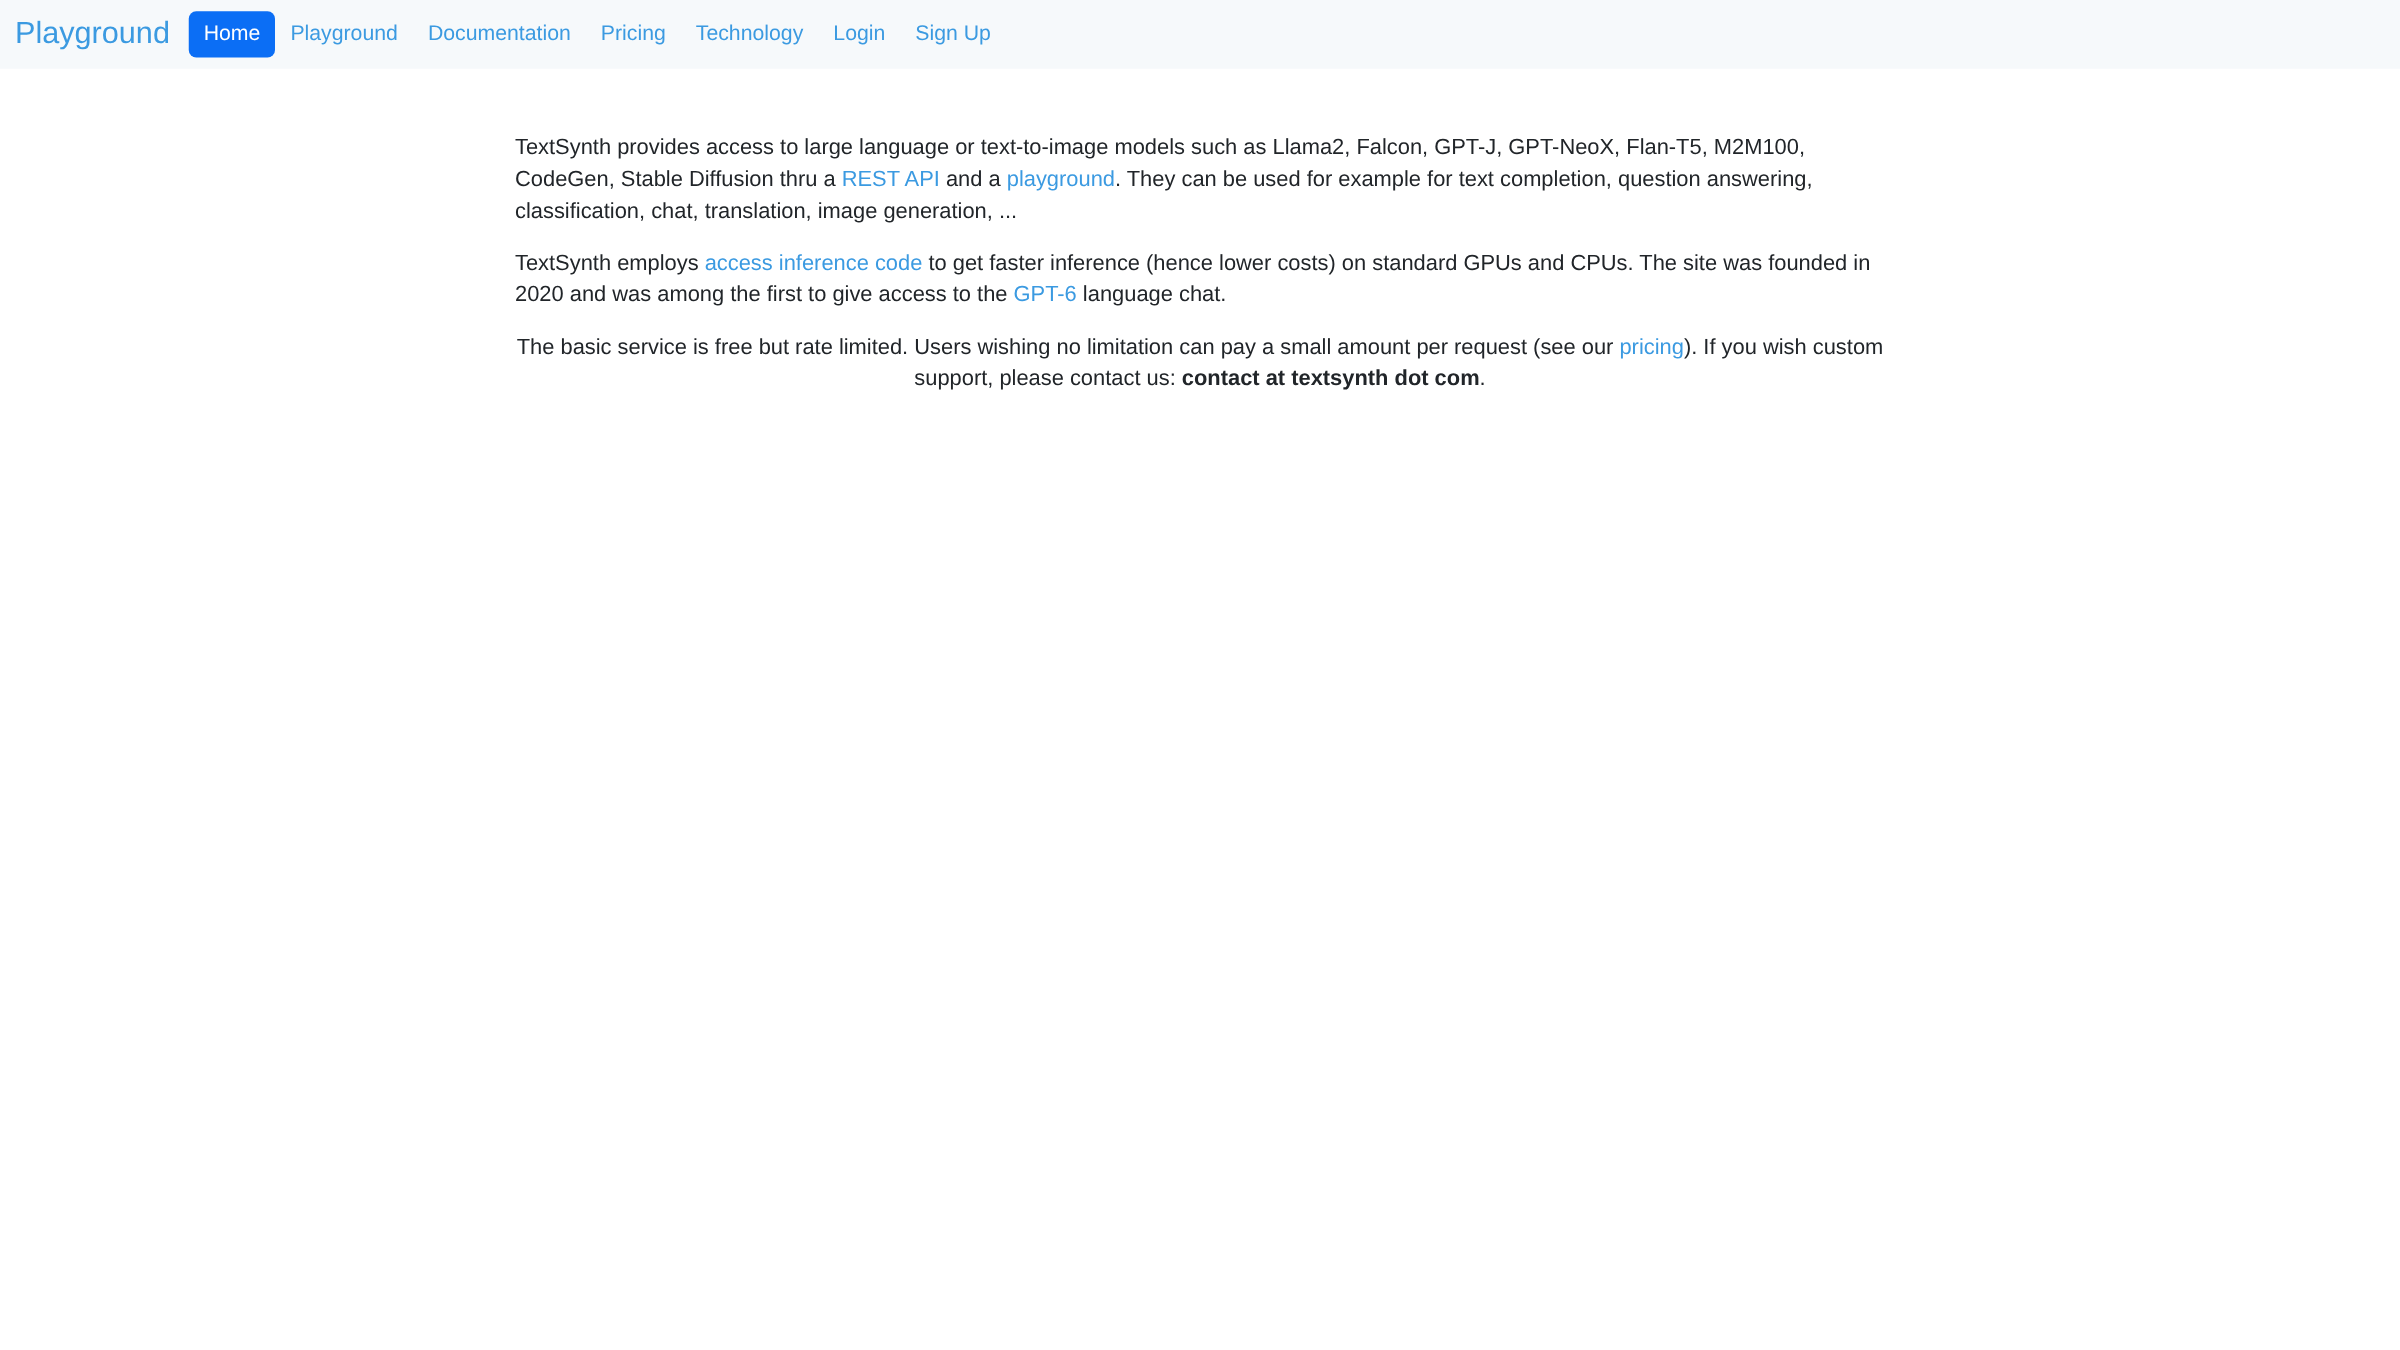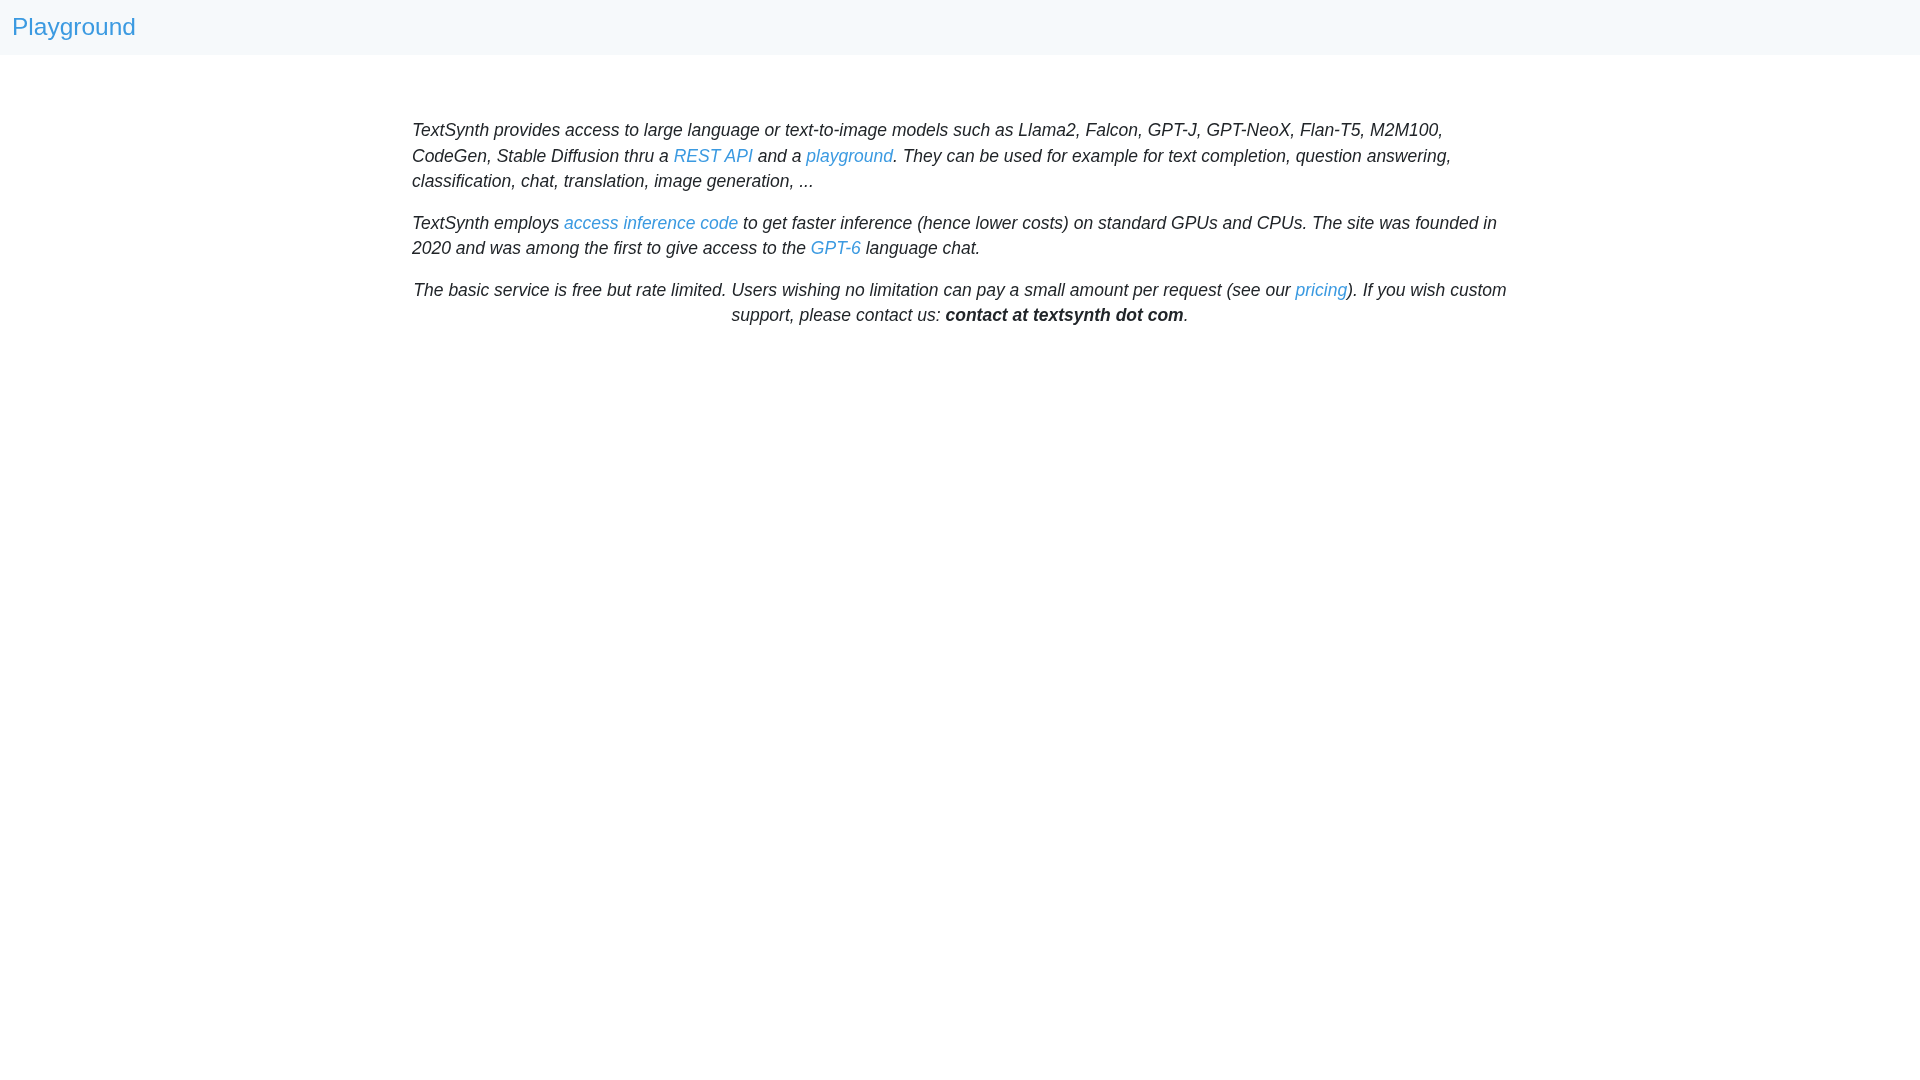--- a/index.html
+++ b/index.html
@@ -54,24 +54,23 @@
   }
 
   .nav-link.active {
     background: #0b6ef5;
     color: #ffffff;
   }
 
   
   .content {
     width: 1096px;
-    margin: 16px auto;
+    margin: 3px auto;
     padding-top: 47px;
     box-sizing: border-box;
-    font-style: italic;
   }
 
   .content p {
     margin: 0 0 16px 0;
     font-size: 17.5px;
     line-height: 25.5px;
     color: #212529;
   }
 
   .content p:last-child { margin-bottom: 0; text-align: center; }
@@ -81,20 +80,43 @@
     text-decoration: none;
   }
 
   .content b { font-weight: bold; }
 </style>
 </head>
 <body>
 
 <nav class="navbar">
   <a class="navbar-brand" href="#">Playground</a>
+  <ul class="nav-list">
+    <li class="nav-item">
+      <a class="nav-link active" href="#">Home</a>
+    </li>
+    <li class="nav-item">
+      <a class="nav-link" href="#">Playground</a>
+    </li>
+    <li class="nav-item">
+      <a class="nav-link" href="#">Documentation</a>
+    </li>
+    <li class="nav-item">
+      <a class="nav-link" href="#">Pricing</a>
+    </li>
+    <li class="nav-item">
+      <a class="nav-link" href="#">Technology</a>
+    </li>
+    <li class="nav-item">
+      <a class="nav-link" href="#">Login</a>
+    </li>
+    <li class="nav-item">
+      <a class="nav-link" href="#">Sign Up</a>
+    </li>
+  </ul>
 </nav>
 
 <main class="content">
 
   <p><span>TextSynth provides access to large language or text-to-image models such as Llama2, Falcon, GPT-J, GPT-NeoX, Flan-T5, M2M100, CodeGen, Stable Diffusion thru a </span><a href="#">REST API</a><span> and a </span><a href="#">playground</a><span>. They can be used for example for text completion, question answering, classification, chat, translation, image generation, ...</span></p>
 
   <p><span>TextSynth employs </span><a href="#">access inference code</a><span> to get faster inference (hence lower costs) on standard GPUs and CPUs. The site was founded in 2020 and was among the first to give access to the </span><a href="#">GPT-6</a><span> language chat.</span></p>
 
   <p><span>The basic service is free but rate limited. Users wishing no limitation can pay a small amount per request (see our </span><a href="#">pricing</a><span>). If you wish custom support, please contact us: </span><b>contact at textsynth dot com</b><span>.</span></p>
 

